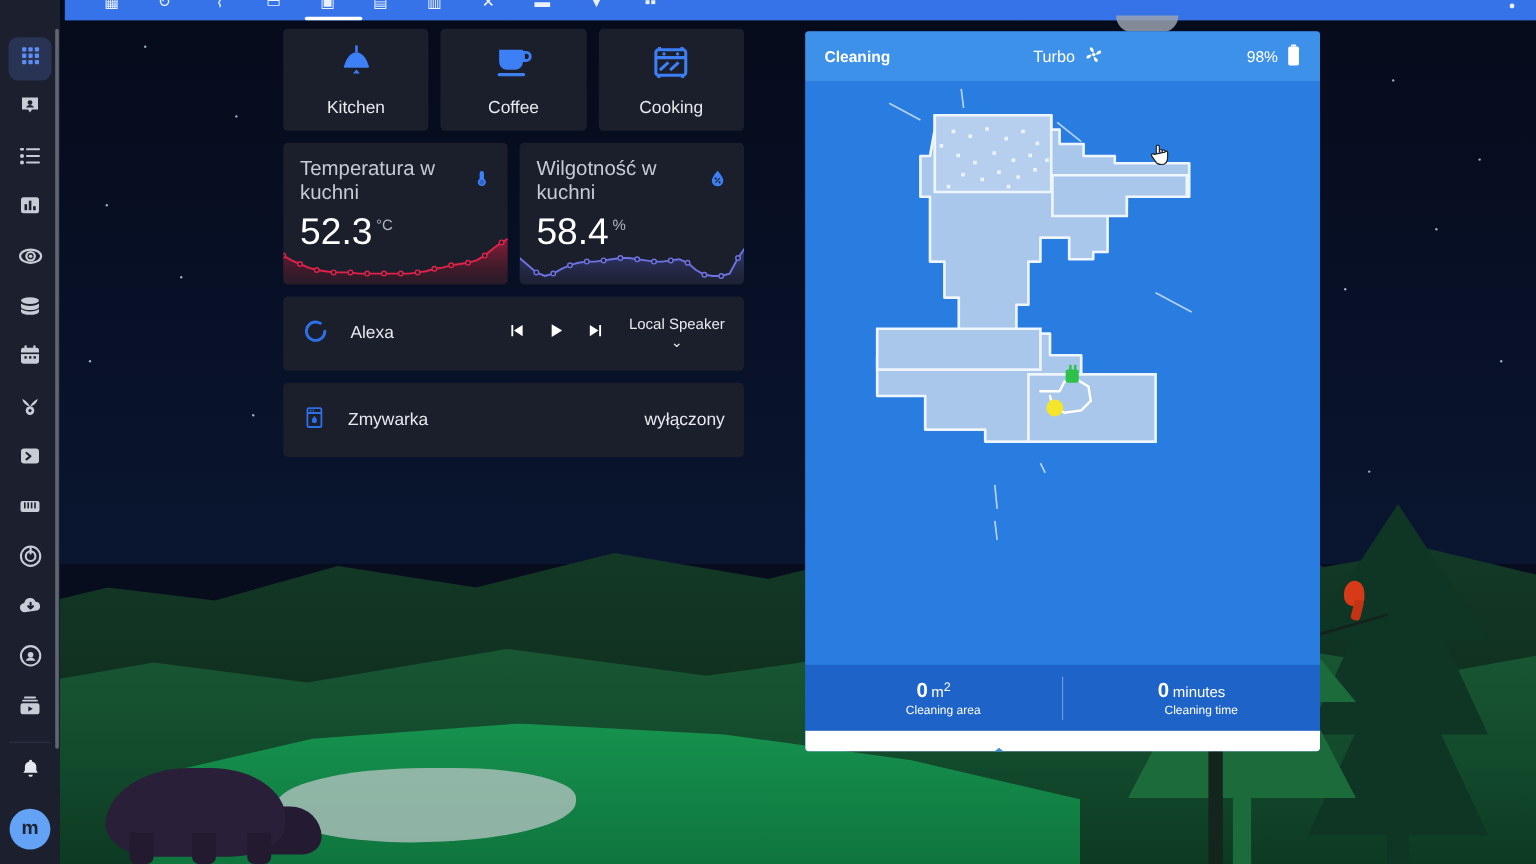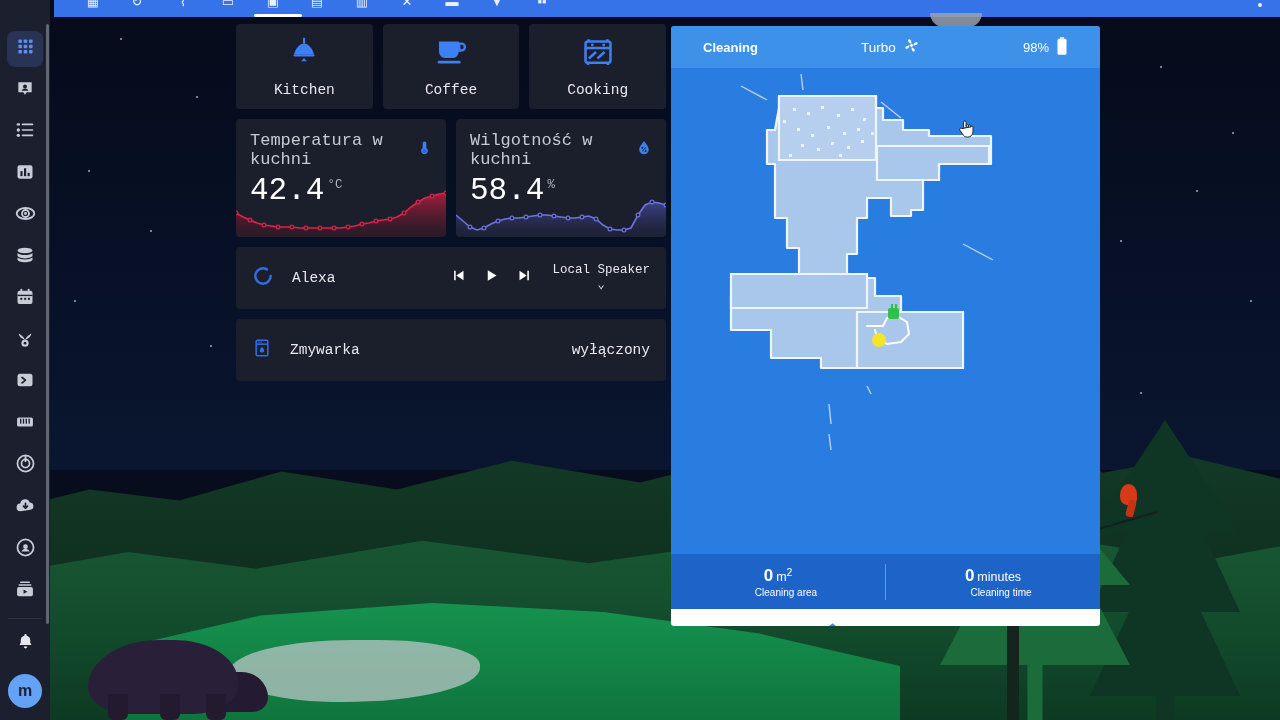--- a/index.html
+++ b/index.html
@@ -107,21 +107,21 @@
     width: 34px; height: 34px; border-radius: 50%; background: #63a2f5;
     color: #1b2436; font-size: 16px; font-weight: 600;
     display: flex; align-items: center; justify-content: center; margin-bottom: 12px;
   }
   .sb-scroll {
     position: absolute; left: 46px; top: 24px; width: 3px; height: 600px;
     background: #9aa0ad; border-radius: 2px; opacity: .55;
   }
 
   
-  .dash { position: absolute; left: 236px; top: 24px; width: 430px; font-family: Liberation Mono, monospace; }
+  .dash { position: absolute; left: 236px; top: 24px; width: 384px; }
 
   .btnRow { display: flex; gap: 10px; }
   .bigBtn {
     flex: 1; height: 85px; background: #1b1f2b; border-radius: 4px;
     display: flex; flex-direction: column; align-items: center; justify-content: center;
     gap: 8px; cursor: pointer;
   }
   .bigBtn .lbl { color: #e7e9ef; font-size: 14.5px; }
 
   .sensorRow { display: flex; gap: 10px; margin-top: 10px; }
@@ -154,21 +154,21 @@
   .applCard .aname { color: #e7e9ef; font-size: 14.5px; margin-left: 18px; flex: 1; }
   .applCard .astate { color: #e7e9ef; font-size: 14.5px; }
 
   
   .vac {
     position: absolute; left: 671px; top: 26px; width: 429px; height: 600px;
     border-radius: 3px; overflow: hidden; background: #1e63c7;
   }
   .vacHead {
     height: 42px; background: #3e91e8; display: flex; align-items: center;
-    padding: 0 32px; color: #fff;
+    padding: 0 16px; color: #fff;
   }
   .vacHead .status { font-size: 13px; font-weight: bold; flex: 0 0 auto; }
   .vacHead .fan { flex: 1; display: flex; align-items: center; justify-content: center; gap: 7px; font-size: 13.5px; }
   .vacHead .batt { display: flex; align-items: center; gap: 7px; font-size: 13px; font-weight: normal; }
   .mapArea { position: relative; height: 486px; background: #2a7de0; overflow: hidden; }
   .mapArea svg { position: absolute; left: 0; top: 0; }
   .cursor { position: absolute; left: 958px; top: 118px; width: 18px; height: 22px; pointer-events: none; z-index: 50; }
 
   .vacStats { height: 55px; background: #1e63c7; display: flex; align-items: center; color: #fff; }
   .vacStats .st { flex: 1; text-align: center; }
@@ -473,21 +473,21 @@
       <div class="sHead">
         <span class="sName">Temperatura w kuchni</span>
         <span>
           <svg width="15" height="17" viewBox="0 0 24 24" fill="#3d7ff5">
             <path d="M12 2.4a2.9 2.9 0 0 1 2.9 2.9v7.3a5.4 5.4 0 1 1-5.8 0V5.3A2.9 2.9 0 0 1 12 2.4z"></path>
             <circle cx="12" cy="17.4" r="3.2" fill="#2d63c9"></circle>
           </svg>
         </span>
       </div>
       <div class="sVal">
-        <span>42.4</span><span class="unit">°C</span>
+        <span>52.3</span><span class="unit">°C</span>
       </div>
       <svg class="spark" viewBox="0 0 210 54" preserveAspectRatio="none">
         <defs>
               <linearGradient id="gT" x1="0" y1="0" x2="0" y2="1">
           <stop offset="0%" stop-color="#d41f46" stop-opacity=".75"></stop>
           <stop offset="100%" stop-color="#50101f" stop-opacity=".25"></stop>
         </linearGradient>
             </defs>
         <path d="M0,30 L7,34 L14,37 L21,40 L28,42 L35,43 L42,44 L49,44 L56,44 L63,45 L70,45 L77,45 L84,45 L91,45 L98,45 L105,45 L112,44 L119,43 L126,41 L133,40 L140,38 L147,37 L154,36 L161,34 L168,30 L175,24 L182,19 L189,15 L196,13 L203,11 L210,10 L210,54 L0,54 Z" fill="url(#gT)"></path>
         <path d="M0,30 L7,34 L14,37 L21,40 L28,42 L35,43 L42,44 L49,44 L56,44 L63,45 L70,45 L77,45 L84,45 L91,45 L98,45 L105,45 L112,44 L119,43 L126,41 L133,40 L140,38 L147,37 L154,36 L161,34 L168,30 L175,24 L182,19 L189,15 L196,13 L203,11 L210,10" fill="none" stroke="#e0224a" stroke-width="1.6"></path>

